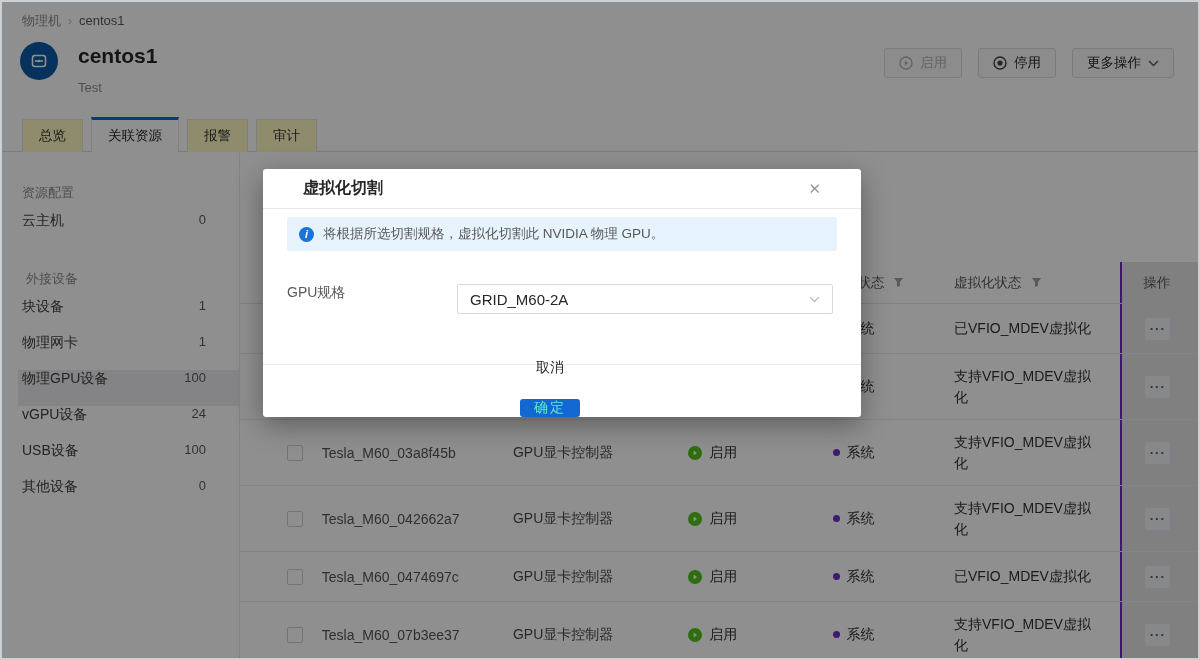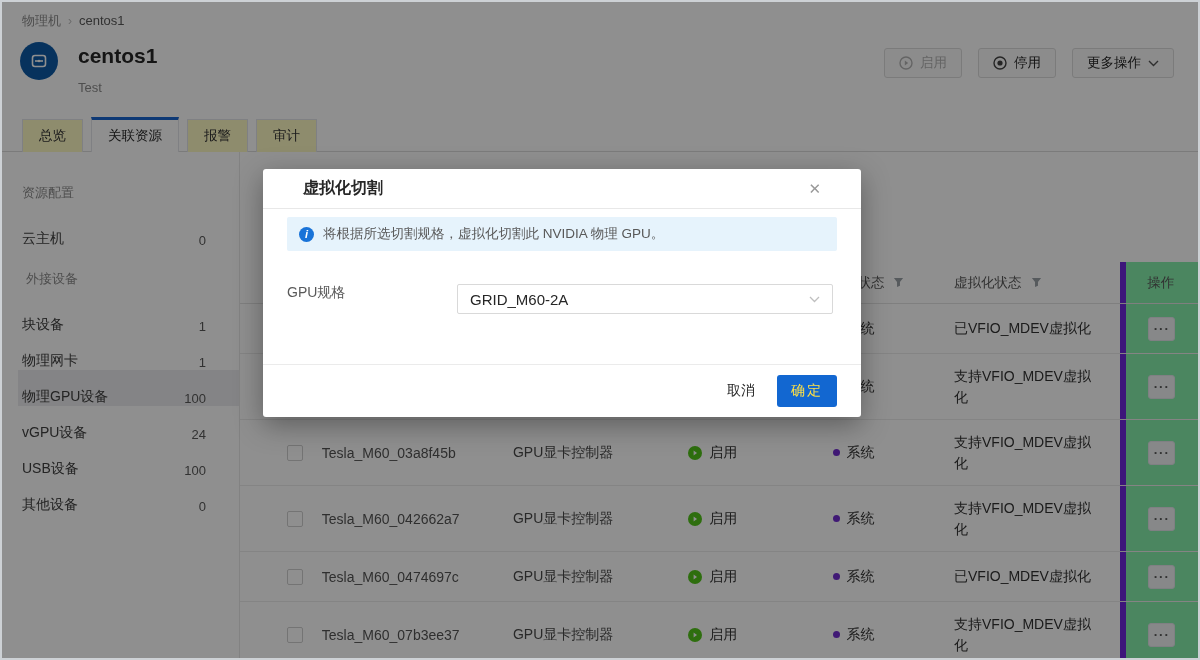--- a/index.html
+++ b/index.html
@@ -23,38 +23,38 @@
   
   .tabs { position:absolute; left:20px; top:115px; display:flex; gap:8px; align-items:flex-end; height:35px; z-index:2; }
   .tab { height:33px; display:flex; align-items:center; justify-content:center; padding:0 16px; background:#fef9c3; border:1px solid #e3e5e9; border-bottom:none; font-size:13.5px; color:#333; cursor:pointer; }
   .tab.active { height:35px; background:#fff; border-top:3px solid #1a66d1; color:#262626; }
   .tabline { position:absolute; left:0; top:149px; width:100%; border-bottom:1px solid #dcdcdc; }
 
   
   .sidebar { position:absolute; left:0; top:150px; width:238px; bottom:0; background:#fff; border-right:1px solid #e8e8e8; padding-top:32px; }
   .side-sec { padding-left:20px; height:20px; font-size:13px; color:#8c8c8c; margin-bottom:8px; }
   .side-sec.later { margin-top:22px;padding-left:24px; }
-  .side-item { margin-left:16px; height:36px; display:flex; align-items:flex-end; padding-left:4px; padding-right:33px; font-size:14px; color:#404040; cursor:pointer; }
+  .side-item { margin-left:16px; height:36px; display:flex; align-items:flex-start; padding-left:4px; padding-right:33px; font-size:14px; color:#404040; cursor:pointer; }
   .side-item .cnt { margin-left:auto; font-size:13px; color:#595959; }
   .side-item.selected { background:#ececef; }
 
   
   .table-area { position:absolute; left:238px; top:150px; right:0; bottom:0; background:#fff; }
   .thead, .trow { display:flex; align-items:stretch; }
   .thead { position:absolute; left:0; top:110px; right:0; height:42px; border-bottom:1px solid #e2e2e2; }
   .rows { position:absolute; left:0; top:152px; right:0; }
   .trow { border-bottom:1px solid #ebebeb; background:#fff; }
   .c { display:flex; align-items:center; font-size:14px; color:#4a4a4a; }
   .c0 { width:82px; padding-left:47px; }
   .c1 { width:180px; color:#555; }
   .c2 { width:160px; padding-left:12px; }
   .c3 { width:160px; padding-left:28px; gap:7px; color:#333; }
   .c4 { width:120px; padding-left:13px; gap:7px; color:#333; }
   .c5 { width:182px; padding-left:15px; padding-right:18px; line-height:21px; color:#333; }
-  .c6 { width:78px; padding-left:22px; border-left:6px solid #6d28d9; background:#86efac; }
+  .c6 { width:78px; padding-left:22px; border-left:2px solid #6d28d9; background:#e5e5e5; }
   .thead .c { font-size:13.5px; color:#595959; }
   .thead .c4 { padding-left:38px; gap:9px; }
   .thead .c6 { padding-left:21px; }
   .h50 { height:50px; } .h66 { height:66px; }
   .cb { width:16px; height:16px; border:1px solid #cfcfcf; border-radius:2px; background:#fff; }
   .dot { width:7px; height:7px; border-radius:50%; background:#722ed1; flex:0 0 auto; }
   .stateic { width:14px; height:14px; border-radius:50%; background:#52c41a; display:inline-flex; align-items:center; justify-content:center; flex:0 0 auto; }
   .stateic svg { display:block; }
   .dots-btn { width:27px; height:24px; background:#f0f2f5; border:1px solid #e2e5ea; border-radius:3px; font-size:13px; font-weight:bold; color:#595959; line-height:20px; text-align:center; letter-spacing:1px; cursor:pointer; }
   .funnel { display:block; }
@@ -66,23 +66,23 @@
   .m-head { height:40px; display:flex; align-items:center; padding:0 40px; border-bottom:1px solid #e8e8e8; }
   .m-title { font-size:16px; font-weight:700; color:#262626; }
   .m-close { margin-left:auto; font-size:15px; color:#999; cursor:pointer; line-height:1; }
   .m-banner { margin:8px 24px 0 24px; height:34px; background:#e6f3fc; display:flex; align-items:center; padding:0 12px; gap:9px; border-radius:2px; }
   .m-banner .info-ic { width:15px; height:15px; border-radius:50%; background:#1973d8; color:#fff; font-size:11px; font-style:italic; font-weight:bold; display:flex; align-items:center; justify-content:center; flex:0 0 auto; }
   .m-banner .txt { font-size:13.5px; color:#595959; }
   .m-body { position:absolute; left:0; top:115px; right:0; display:flex; align-items:center; }
   .m-label { margin-left:24px; font-size:14px; color:#595959; }
   .m-select { position:absolute; left:194px; top:0; width:376px; height:30px; border:1px solid #d9d9d9; border-radius:2px; display:flex; align-items:center; padding:0 12px; font-size:15px; color:#262626; background:#fff; cursor:pointer; }
   .m-select .chev { margin-left:auto; }
-  .m-foot { position:absolute; left:0; right:0; bottom:0; height:53px; border-top:1px solid #ebebeb; display:flex; align-items:center; justify-content:flex-end; padding-right:24px; gap:22px; }
+  .m-foot { position:absolute; left:0; right:0; bottom:0; height:53px; border-top:1px solid #ebebeb; display:flex; align-items:center; justify-content:flex-end; padding-right:24px; gap:22px;flex-direction:column; }
   .link-btn { font-size:14px; color:#262626; cursor:pointer; }
-  .primary-btn { width:60px; height:32px; background:#1267d1; color:#fde047; border:none; border-radius:3px; font-size:14px; letter-spacing:2px; cursor:pointer; }
+  .primary-btn { width:60px; height:32px; background:#1267d1; color:#5eead4; border:none; border-radius:3px; font-size:14px; letter-spacing:2px; cursor:pointer; }
 </style>
 </head>
 <body>
 
 <div id="frame">
 
   <div class="breadcrumb">
     <span>物理机</span><span class="sep">›</span><span class="cur">centos1</span>
   </div>
 

